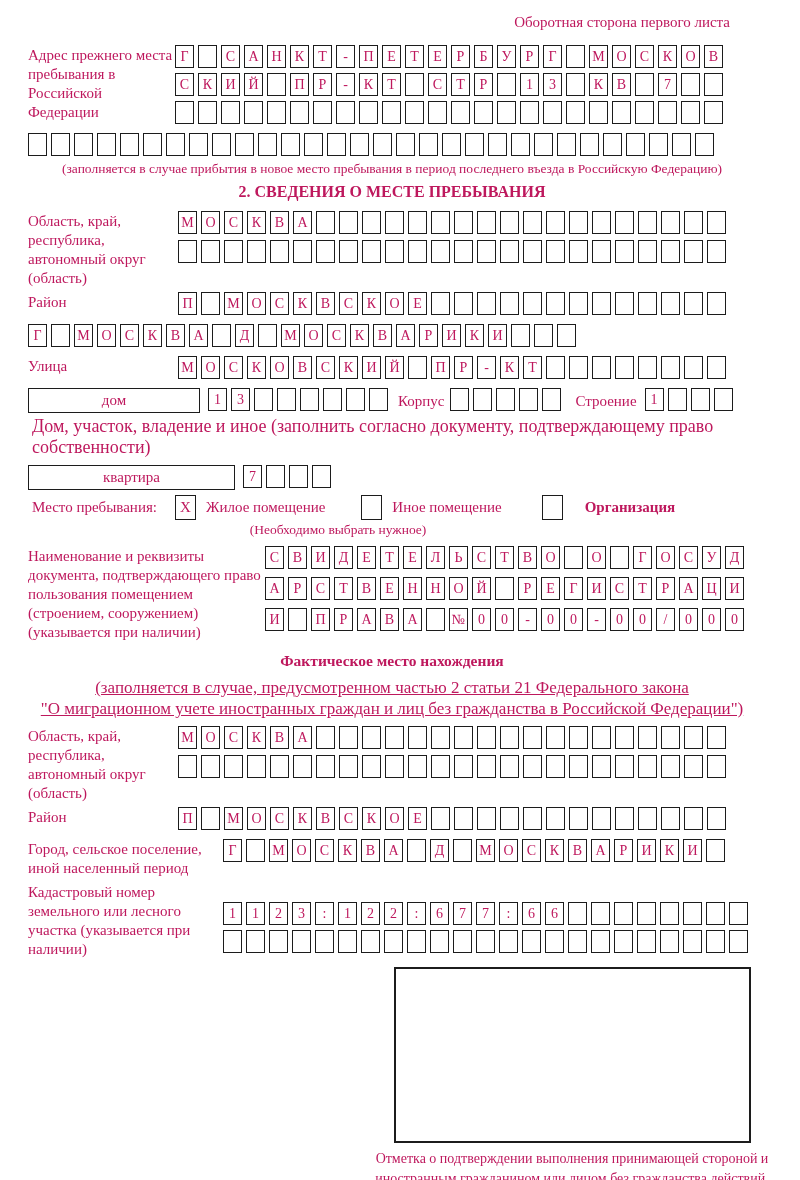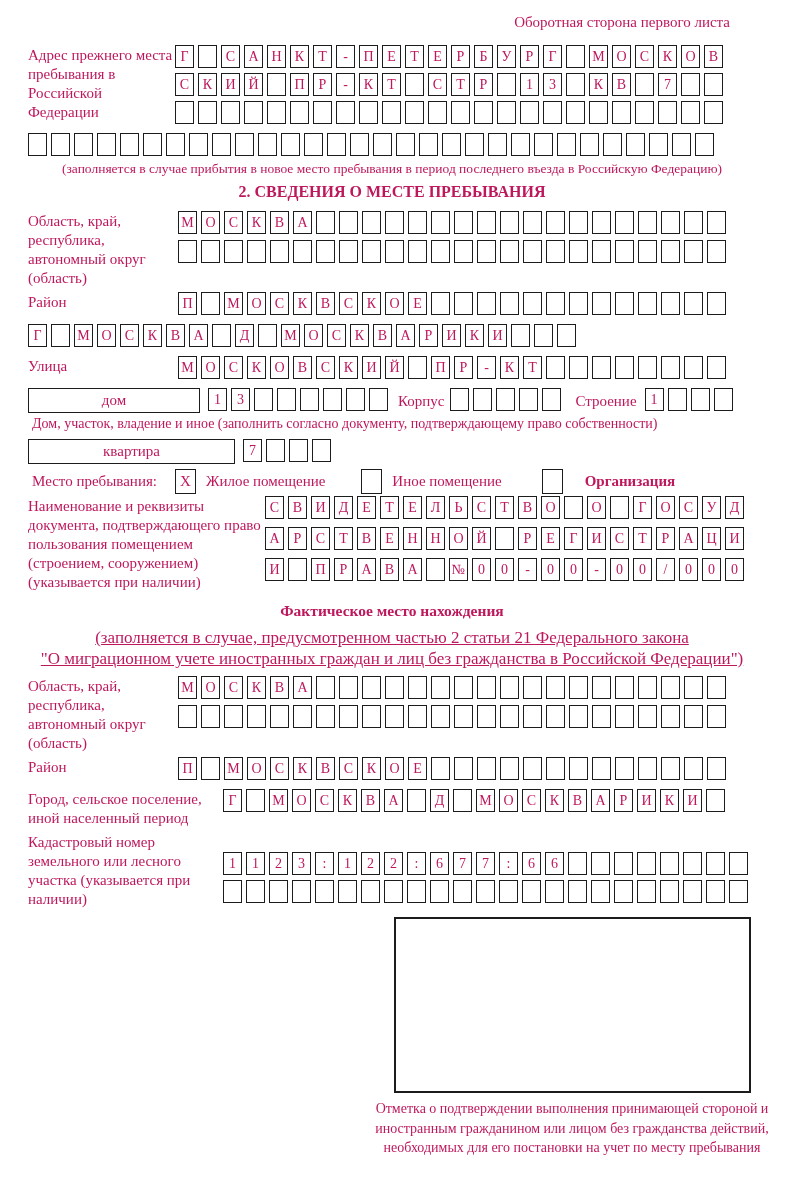--- a/index.html
+++ b/index.html
@@ -17,21 +17,21 @@
   .w195{width:195px;}
   .w237{width:237px;}
   .fcells{flex:1;min-width:0;}
   .cellrow{display:flex;gap:4px;margin-bottom:5px;}
   .cell{
     width:17px;height:21px;border:1.5px solid #1c1c1c;
     font-size:14px;line-height:21px;text-align:center;flex:none;
     background:#fff;
   }
   .note{font-size:13.5px;text-align:center;margin:0 0 6px 0;}
-  .lnote{font-size:14px;margin:1px 0 7px 4px;}
+  .lnote{font-size:18px;margin:1px 0 7px 4px;}
   .h-bold{font-weight:bold;font-size:16px;text-align:center;margin:4px 0 10px 0;}
   .h-fact{font-weight:bold;font-size:15.5px;text-align:center;margin:10px 0 8px 0;}
   .fact-note{font-size:17px;text-align:center;line-height:19px;margin-bottom:2px;text-decoration:underline;}
   .domrow{display:flex;align-items:flex-start;margin-bottom:2px;}
   .bigbox{
     border:1.5px solid #1c1c1c;height:23px;display:flex;align-items:center;
     justify-content:center;font-size:15px;flex:none;background:#fff;
   }
   .inline-lb{font-size:15px;line-height:26px;flex:none;}
   .mesto{display:flex;align-items:flex-end;margin:4px 0 2px 4px;}
@@ -365,20 +365,21 @@
 
   <div class="mesto">
     <div class="inline-lb" style="width:143px;">Место пребывания:</div>
     <div class="checkbox">X</div>
     <div class="inline-lb" style="margin:0 36px 0 10px;">Жилое помещение</div>
     <div class="checkbox"></div>
     <div class="inline-lb" style="margin:0 40px 0 10px;">Иное помещение</div>
     <div class="checkbox"></div>
     <div class="inline-lb" style="margin:0 0 0 22px;font-weight:bold;">Организация</div>
   </div>
+  <div class="mesto-note">(Необходимо выбрать нужное)</div>
 
   <div class="frow">
     <div class="flabel w237">Наименование и реквизиты документа, подтверждающего право пользования помещением (строением, сооружением) (указывается при наличии)</div>
     <div class="fcells">
       <div class="cellrow" style="margin-bottom:8px;">
           <div class="cell">С</div>
           <div class="cell">В</div>
           <div class="cell">И</div>
           <div class="cell">Д</div>
           <div class="cell">Е</div>

